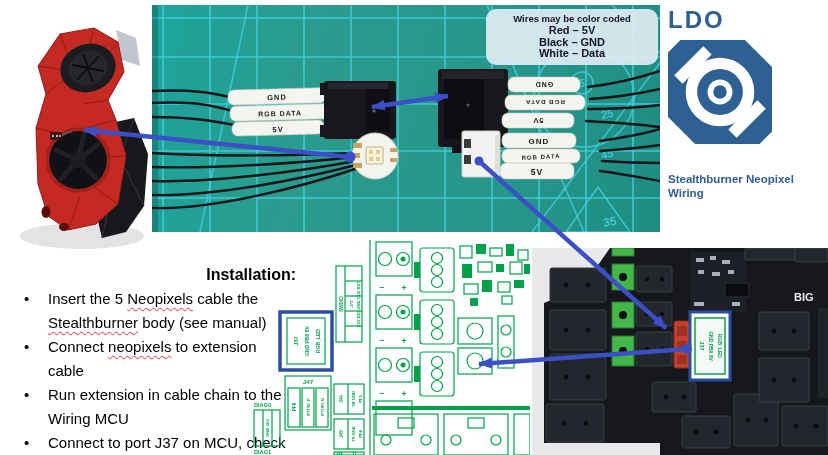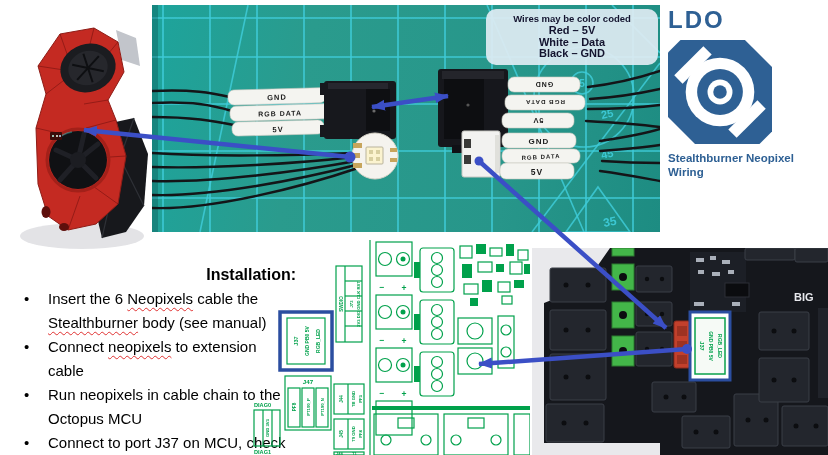--- a/index.html
+++ b/index.html
@@ -16,21 +16,21 @@
     background-position:10px 0,0 14px,0 0;}
   .callout{position:absolute;left:334px;top:4px;width:168px;padding:4px 2px 5px 2px;
     background:rgba(223,235,243,.92);border-radius:10px;text-align:center;
     color:#13132e;font-weight:700;z-index:3;}
   .callout .t{font-size:9.5px;line-height:12px;}
   .callout .l{font-size:11px;line-height:11.5px;}
 
   
   .logo-panel{left:668px;top:6px;width:154px;color:#2e6094;}
   .ldo-brand{font-size:24px;font-weight:700;letter-spacing:2px;}
-  .ldo-caption{font-size:11.5px;font-weight:700;line-height:14px;margin-top:3px;}
+  .ldo-caption{font-size:11.5px;font-weight:700;line-height:14px;margin-top:24px;}
 
   
   .install{left:14px;top:266px;width:282px;color:#000;}
   .install-heading{font-size:16px;font-weight:700;margin-bottom:3px;text-align:right;}
   .install ul{list-style:none;margin:0;padding:0;}
   .install li{position:relative;padding-left:34px;font-size:15px;line-height:24px;
               max-width:272px;}
   .install li::before{content:"\2022";position:absolute;left:10px;top:0;}
   .wavy{text-decoration:underline;text-decoration-style:wavy;
         text-decoration-color:#e03131;text-decoration-thickness:1px;text-underline-offset:2.5px;}
@@ -188,45 +188,45 @@
       </g>
       <g>
         <rect class="sleeve" x="348" y="158" width="74" height="16" rx="6"></rect>
         <text class="sleevetxt" x="385" y="170" font-size="8.5" text-anchor="middle">5V</text>
       </g>
     </svg>
 
     <div class="callout">
       <div class="t">Wires may be color coded</div>
       <div class="l">Red – 5V</div>
+      <div class="l">Black – GND</div>
       <div class="l">White – Data</div>
-      <div class="l">Black – GND</div>
     </div>
   </div>
 
   <div class="abs logo-panel">
     <div class="ldo-brand">LDO</div>
     <svg width="104" height="104" viewBox="0 0 100 100" style="margin-top:6px">
       <polygon points="12,0 74,0 100,26 100,88 88,100 26,100 0,74 0,12" fill="#2e6094"></polygon>
       <circle cx="50" cy="50" r="33" fill="#fff"></circle>
       <circle cx="50" cy="50" r="22" fill="#2e6094"></circle>
       <polygon points="6,34 34,6 42,14 14,42" fill="#fff"></polygon>
       <polygon points="58,86 86,58 94,66 66,94" fill="#fff"></polygon>
       <circle cx="50" cy="50" r="12" fill="#fff"></circle>
       <circle cx="50" cy="50" r="6.5" fill="#2e6094"></circle>
     </svg>
     <div class="ldo-caption">Stealthburner Neopixel Wiring</div>
   </div>
 
   <div class="abs install">
     <div class="install-heading">Installation:</div>
     <ul>
-      <li><span>Insert the 6 </span><span class="wavy">Neopixels</span><span> cable the </span><span class="wavy">Stealthburner</span><span> body (see manual)</span></li>
+      <li><span>Insert the 5 </span><span class="wavy">Neopixels</span><span> cable the </span><span class="wavy">Stealthburner</span><span> body (see manual)</span></li>
       <li><span>Connect </span><span class="wavy">neopixels</span><span> to extension cable</span></li>
-      <li><span>Run neopixels in cable chain to the Octopus MCU</span></li>
+      <li><span>Run extension in cable chain to the Wiring MCU</span></li>
       <li><span>Connect to port J37 on MCU, check orientation</span></li>
     </ul>
   </div>
 
   <svg class="abs" style="left:252px;top:240px" width="278" height="215" viewBox="0 0 278 215">
 
     <g>
       <rect class="sline" x="84" y="26" width="26" height="76"></rect>
       <line class="sline" x1="93" y1="26" x2="93" y2="102"></line>
       <line class="sline" x1="93" y1="41" x2="110" y2="41"></line>

